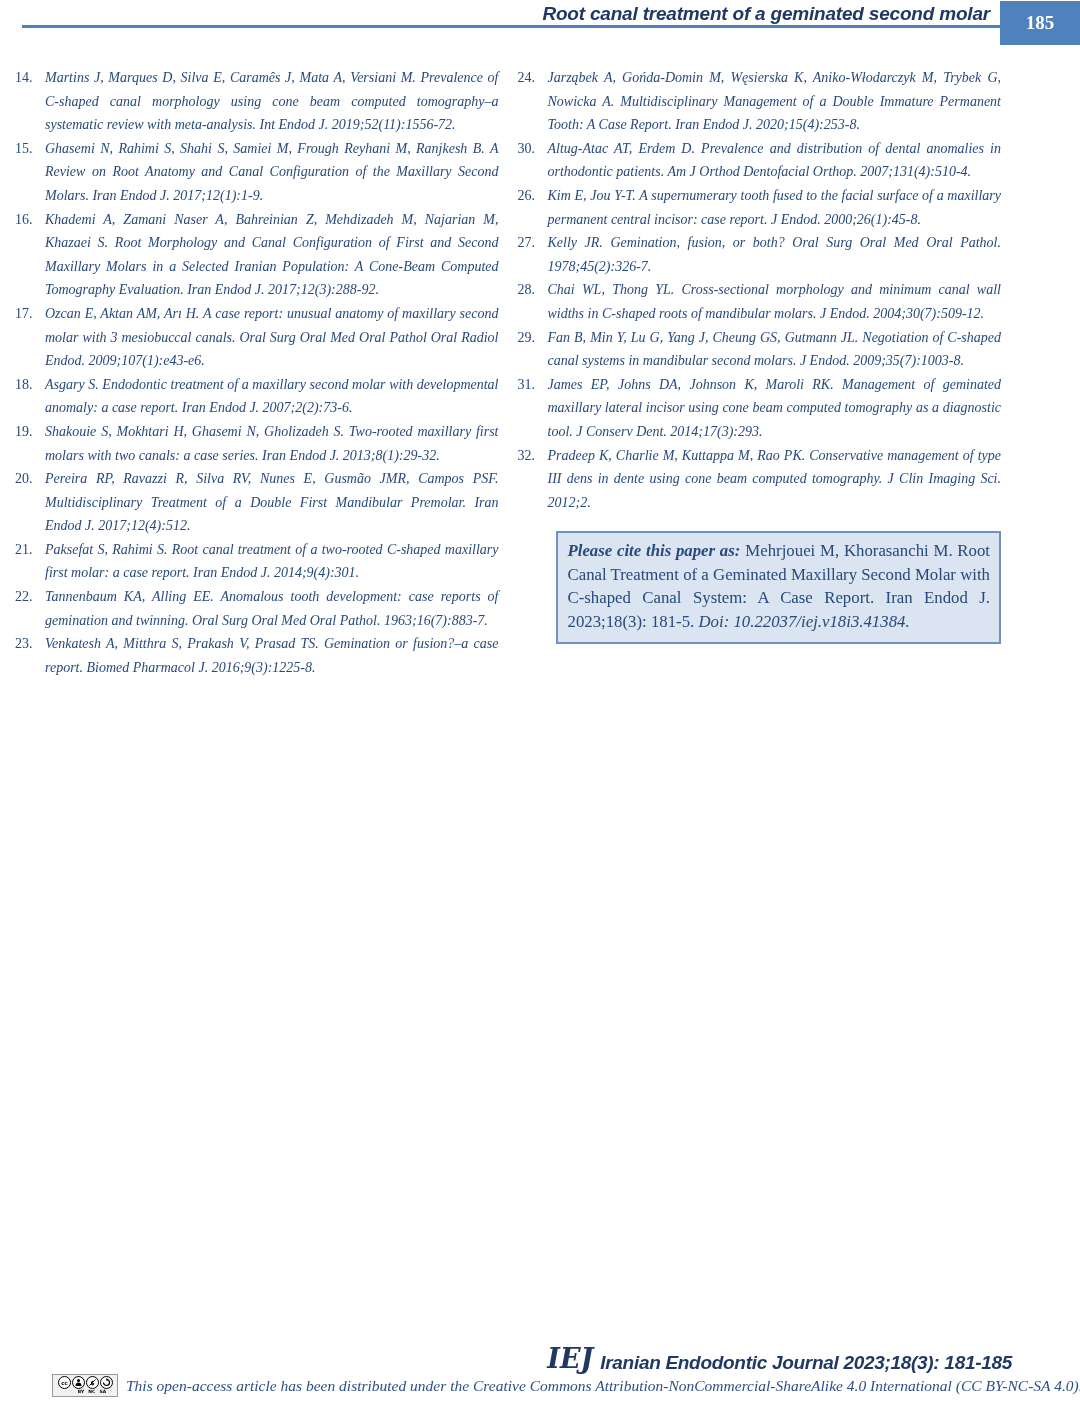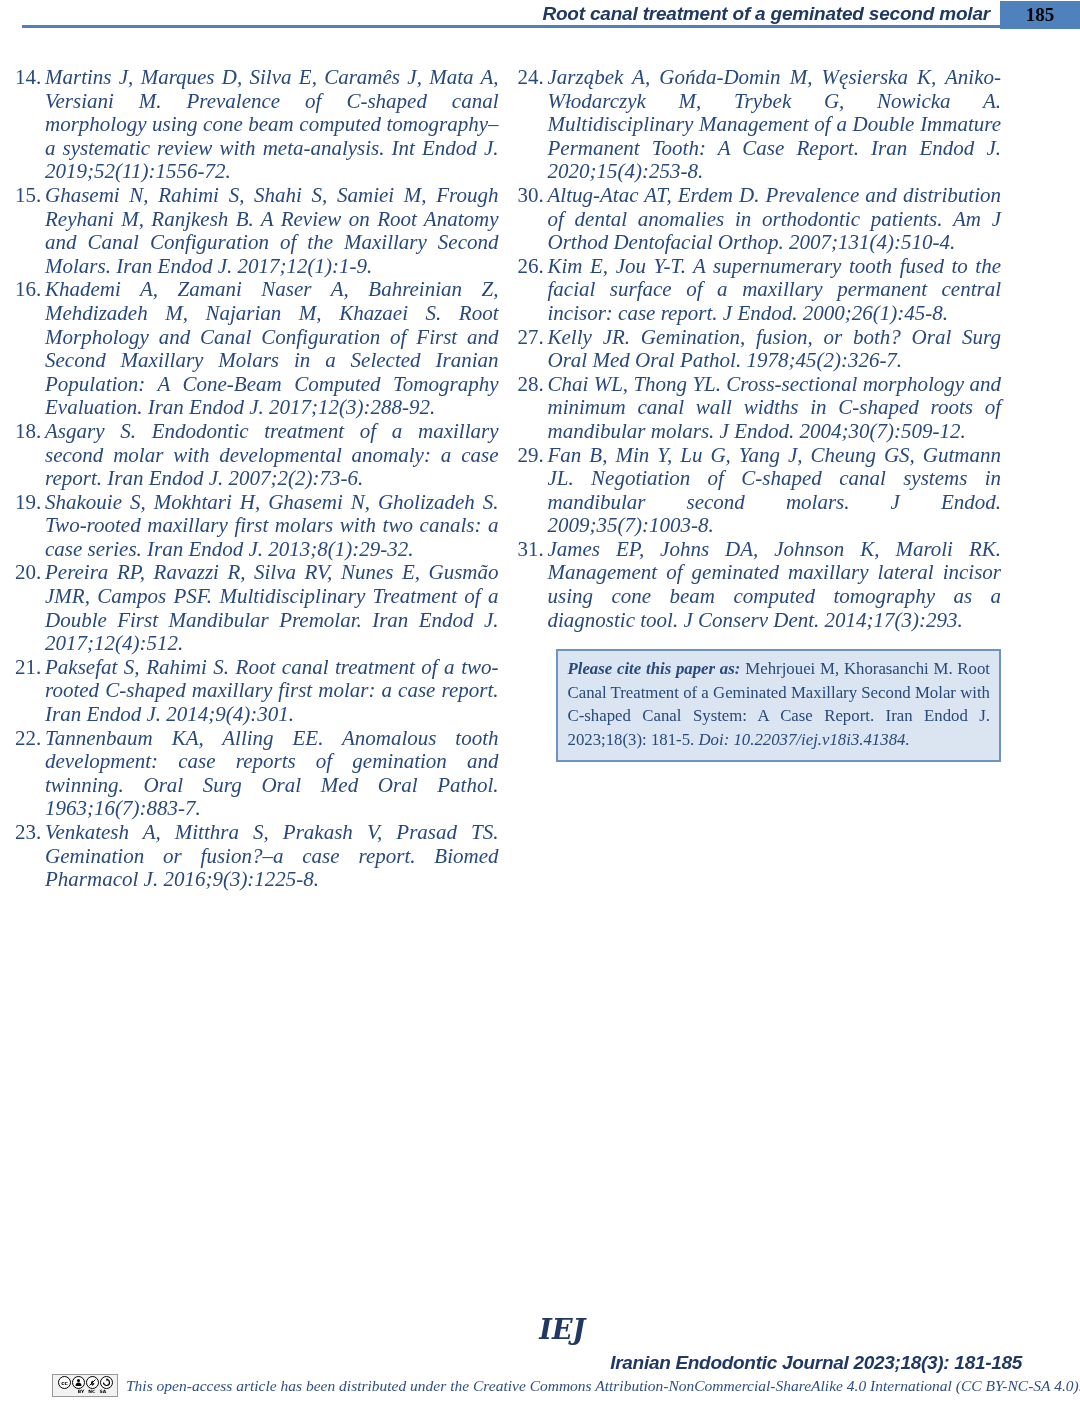--- a/index.html
+++ b/index.html
@@ -3,37 +3,37 @@
 <meta charset="utf-8">
 <style>
   html,body{margin:0;padding:0;background:#ffffff;}
   .page{position:relative;width:1080px;height:1404px;background:#ffffff;overflow:hidden;
         font-family:"Liberation Serif", serif;}
   
   .hdr-title{position:absolute;top:3px;right:90px;
     font-family:"Liberation Sans", sans-serif;font-weight:bold;font-style:italic;
     font-size:19px;color:#1f3864;letter-spacing:-0.2px;margin-left:7px;}
   .hdr-rule{position:absolute;top:25px;left:22px;width:980px;height:2.5px;background:#4f81bd;}
-  .hdr-pagebox{position:absolute;top:1px;right:0;width:80px;height:28px;background:#4f81bd;
+  .hdr-pagebox{position:absolute;top:1px;right:0;width:80px;height:44px;background:#4f81bd;
     display:flex;align-items:center;justify-content:center;
-    font-family:"Liberation Serif", serif;font-weight:bold;font-size:19px;color:#000000;}
+    font-family:"Liberation Serif", serif;font-weight:bold;font-size:19px;color:#ffffff;}
   
   .cols{position:absolute;top:66px;left:15px;width:986px;display:flex;gap:19px;}
   .col{flex:1;min-width:0;}
-  .ref{display:flex;color:#27497b;font-size:21px;line-height:23.6px;}
+  .ref{display:flex;color:#27497b;font-size:14px;line-height:23.6px;}
   .ref .num{width:30px;flex-shrink:0;}
   .ref .txt{flex:1;text-align:justify;font-style:italic;}
   
   .citebox{margin:17px 0 0 38px;background:#dbe5f1;border:2px solid #6f93c0;
     padding:6px 9px 8px 10px;color:#27497b;font-size:16.8px;line-height:23.6px;
     text-align:justify;}
   .citebox .lbl{font-weight:bold;font-style:italic;margin-right:5px;}
   .citebox .doi{font-style:italic;}
   
-  .jfooter{position:absolute;top:1314px;right:58px;display:flex;align-items:flex-start;gap:25px;}
+  .jfooter{position:absolute;top:1314px;right:68px;display:flex;align-items:flex-end;gap:7px;}
   .jfooter .iej{font-family:"DejaVu Serif", serif;font-weight:bold;font-style:italic;
     font-size:27px;color:#1f3864;}
   .jfooter .jline{font-family:"Liberation Sans", sans-serif;font-weight:bold;font-style:italic;
     font-size:19px;color:#1f3864;letter-spacing:-0.3px;margin-top:38px;}
   
   .license{position:absolute;top:1374px;left:52px;display:flex;align-items:center;gap:8px;}
   .cc-badge{width:66px;height:23px;background:#f2f2f2;border:1px solid #999;
     display:flex;flex-direction:column;align-items:center;justify-content:flex-start;
     box-sizing:border-box;padding-top:1px;}
   .cc-row{display:flex;gap:1px;align-items:center;}
@@ -62,20 +62,24 @@
           <span class="num">14.</span>
           <span class="txt">Martins J, Marques D, Silva E, Caramês J, Mata A, Versiani M. Prevalence of C-shaped canal morphology using cone beam computed tomography–a systematic review with meta-analysis. Int Endod J. 2019;52(11):1556-72.</span>
         </div>
       <div class="ref">
           <span class="num">15.</span>
           <span class="txt">Ghasemi N, Rahimi S, Shahi S, Samiei M, Frough Reyhani M, Ranjkesh B. A Review on Root Anatomy and Canal Configuration of the Maxillary Second Molars. Iran Endod J. 2017;12(1):1-9.</span>
         </div>
       <div class="ref">
           <span class="num">16.</span>
           <span class="txt">Khademi A, Zamani Naser A, Bahreinian Z, Mehdizadeh M, Najarian M, Khazaei S. Root Morphology and Canal Configuration of First and Second Maxillary Molars in a Selected Iranian Population: A Cone-Beam Computed Tomography Evaluation. Iran Endod J. 2017;12(3):288-92.</span>
+        </div>
+      <div class="ref">
+          <span class="num">17.</span>
+          <span class="txt">Ozcan E, Aktan AM, Arı H. A case report: unusual anatomy of maxillary second molar with 3 mesiobuccal canals. Oral Surg Oral Med Oral Pathol Oral Radiol Endod. 2009;107(1):e43-e6.</span>
         </div>
       <div class="ref">
           <span class="num">18.</span>
           <span class="txt">Asgary S. Endodontic treatment of a maxillary second molar with developmental anomaly: a case report. Iran Endod J. 2007;2(2):73-6.</span>
         </div>
       <div class="ref">
           <span class="num">19.</span>
           <span class="txt">Shakouie S, Mokhtari H, Ghasemi N, Gholizadeh S. Two-rooted maxillary first molars with two canals: a case series. Iran Endod J. 2013;8(1):29-32.</span>
         </div>
       <div class="ref">
@@ -117,20 +121,24 @@
           <span class="txt">Chai WL, Thong YL. Cross-sectional morphology and minimum canal wall widths in C-shaped roots of mandibular molars. J Endod. 2004;30(7):509-12.</span>
         </div>
       <div class="ref">
           <span class="num">29.</span>
           <span class="txt">Fan B, Min Y, Lu G, Yang J, Cheung GS, Gutmann JL. Negotiation of C-shaped canal systems in mandibular second molars. J Endod. 2009;35(7):1003-8.</span>
         </div>
       <div class="ref">
           <span class="num">31.</span>
           <span class="txt">James EP, Johns DA, Johnson K, Maroli RK. Management of geminated maxillary lateral incisor using cone beam computed tomography as a diagnostic tool. J Conserv Dent. 2014;17(3):293.</span>
         </div>
+      <div class="ref">
+          <span class="num">32.</span>
+          <span class="txt">Pradeep K, Charlie M, Kuttappa M, Rao PK. Conservative management of type III dens in dente using cone beam computed tomography. J Clin Imaging Sci. 2012;2.</span>
+        </div>
 
       <div class="citebox">
         <span class="lbl">Please cite this paper as:</span><span>Mehrjouei M, Khorasanchi M. Root Canal Treatment of a Geminated Maxillary Second Molar with C-shaped Canal System: A Case Report. Iran Endod J. 2023;18(3): 181-5.</span>
         <span class="doi">Doi: 10.22037/iej.v18i3.41384.</span>
       </div>
     </div>
   </div>
 
   <div class="jfooter">
     <span class="iej">IEJ</span>

